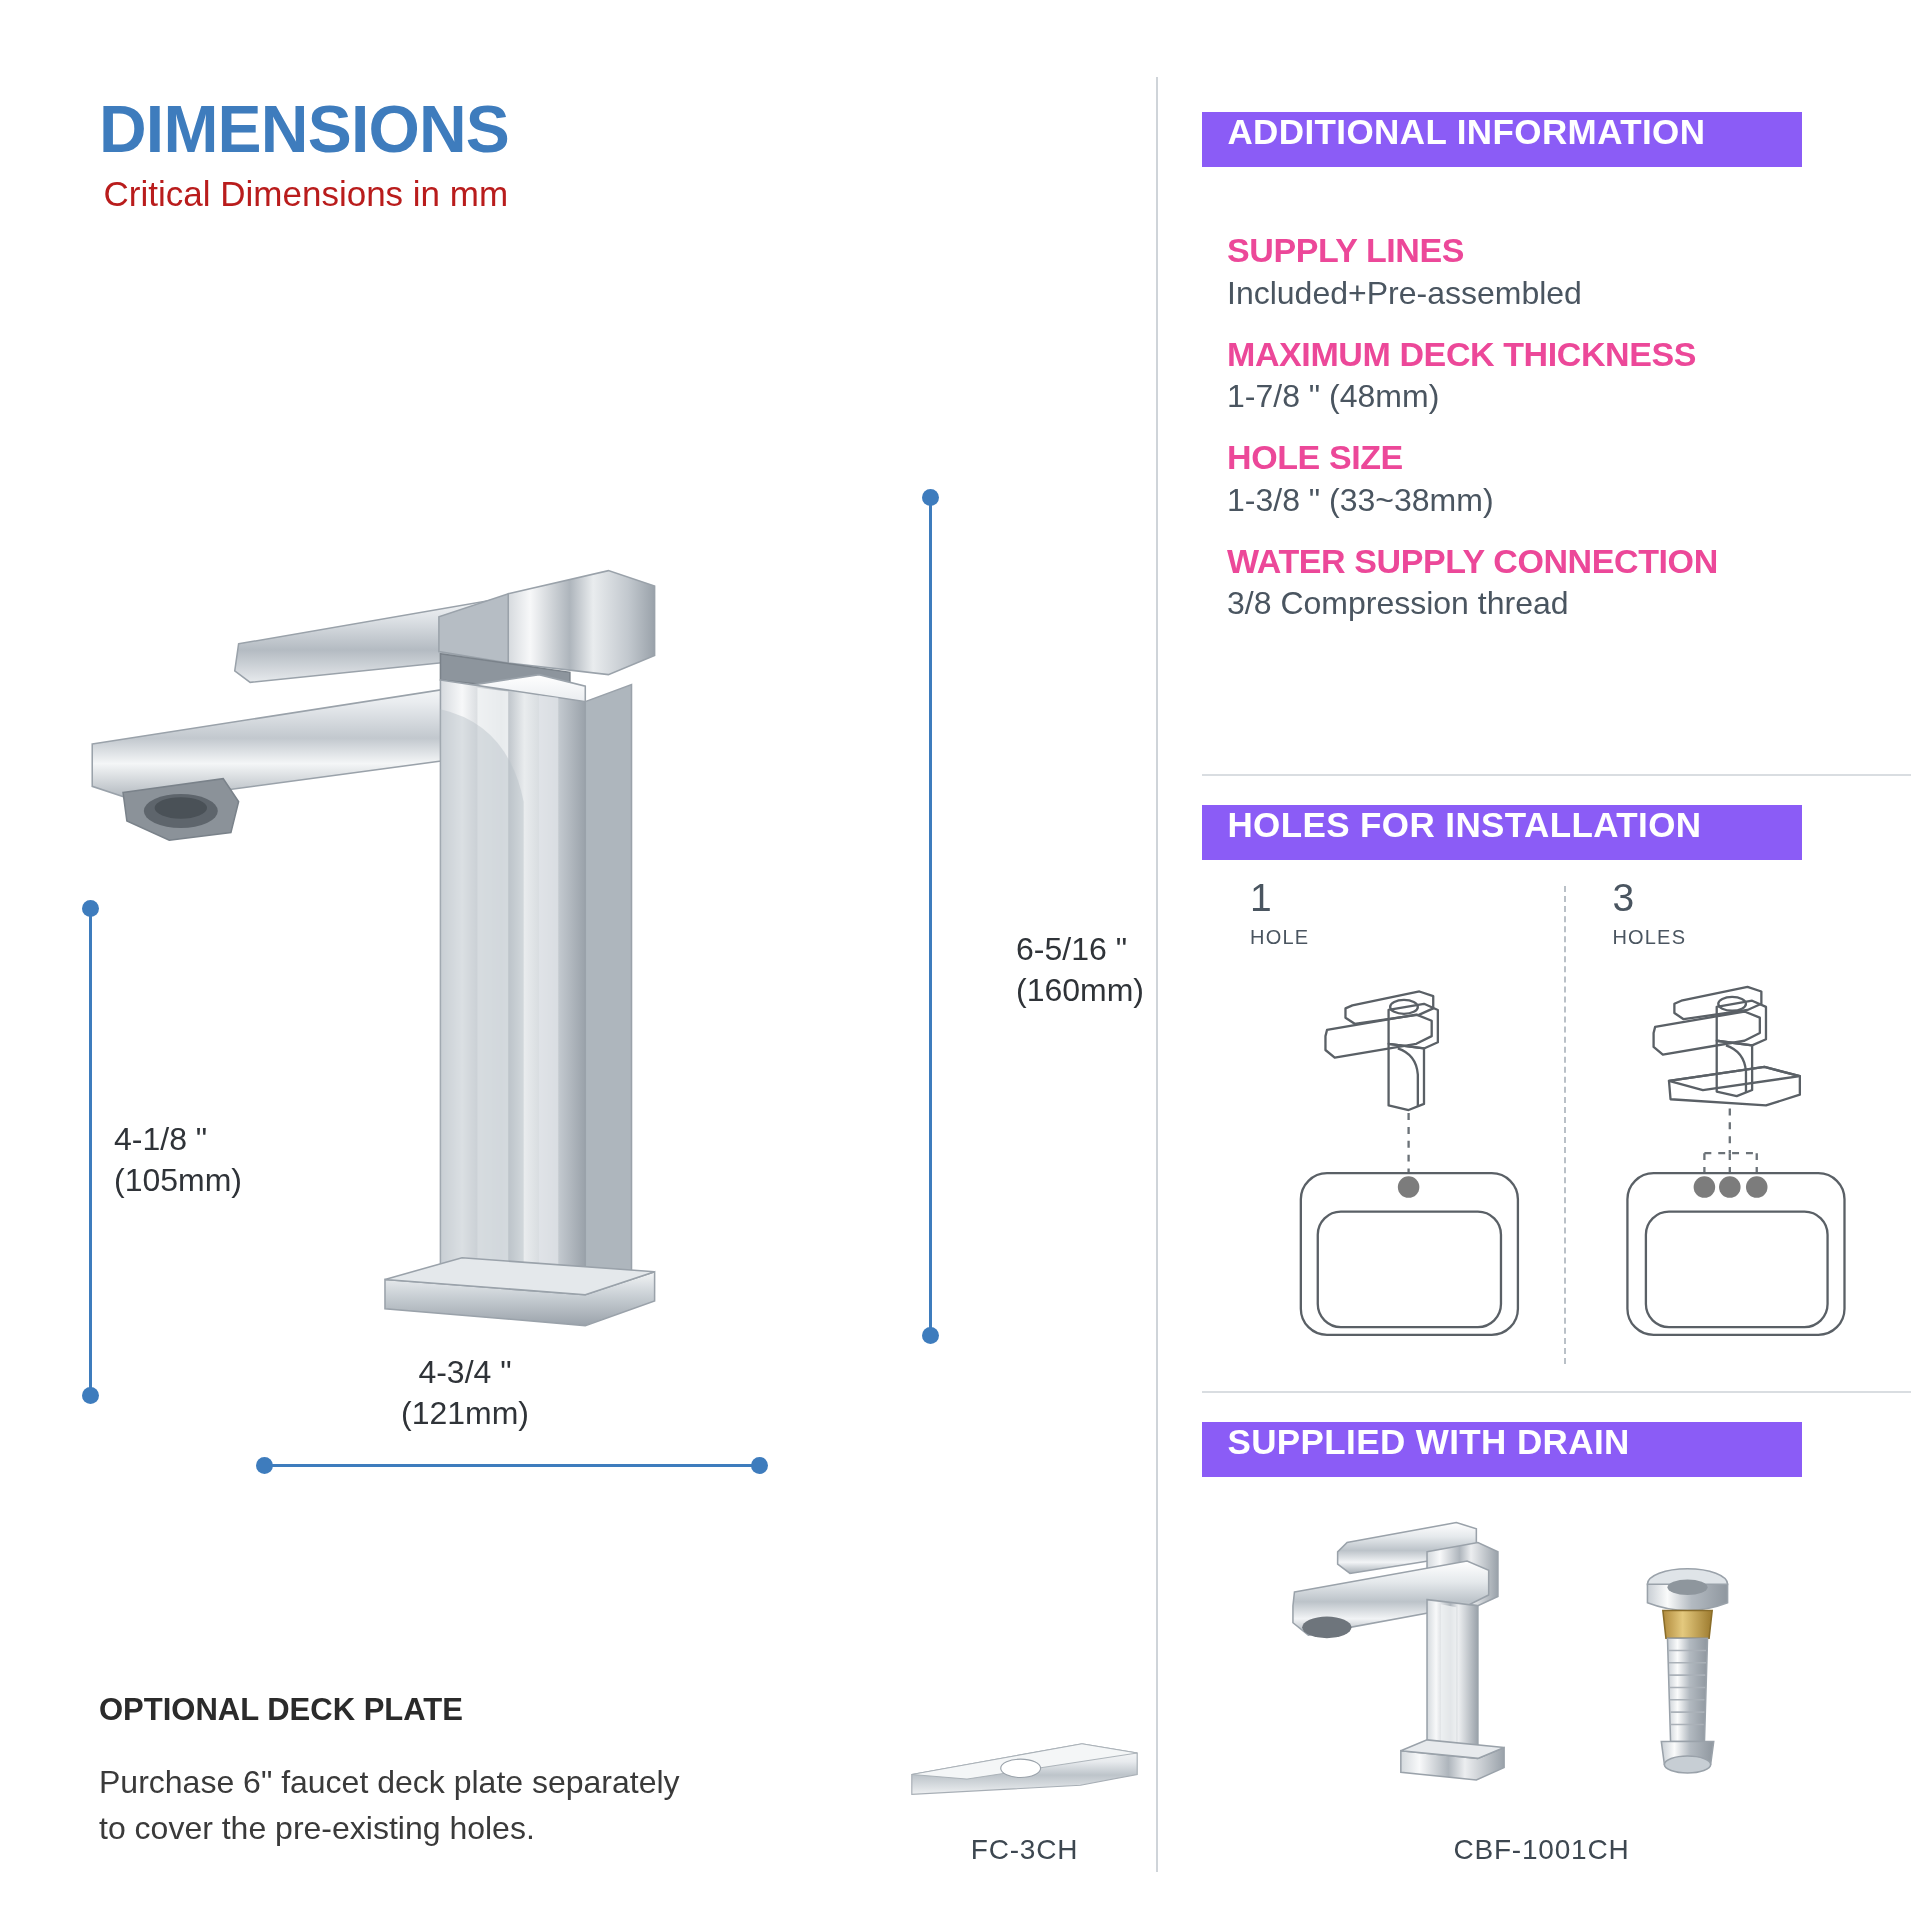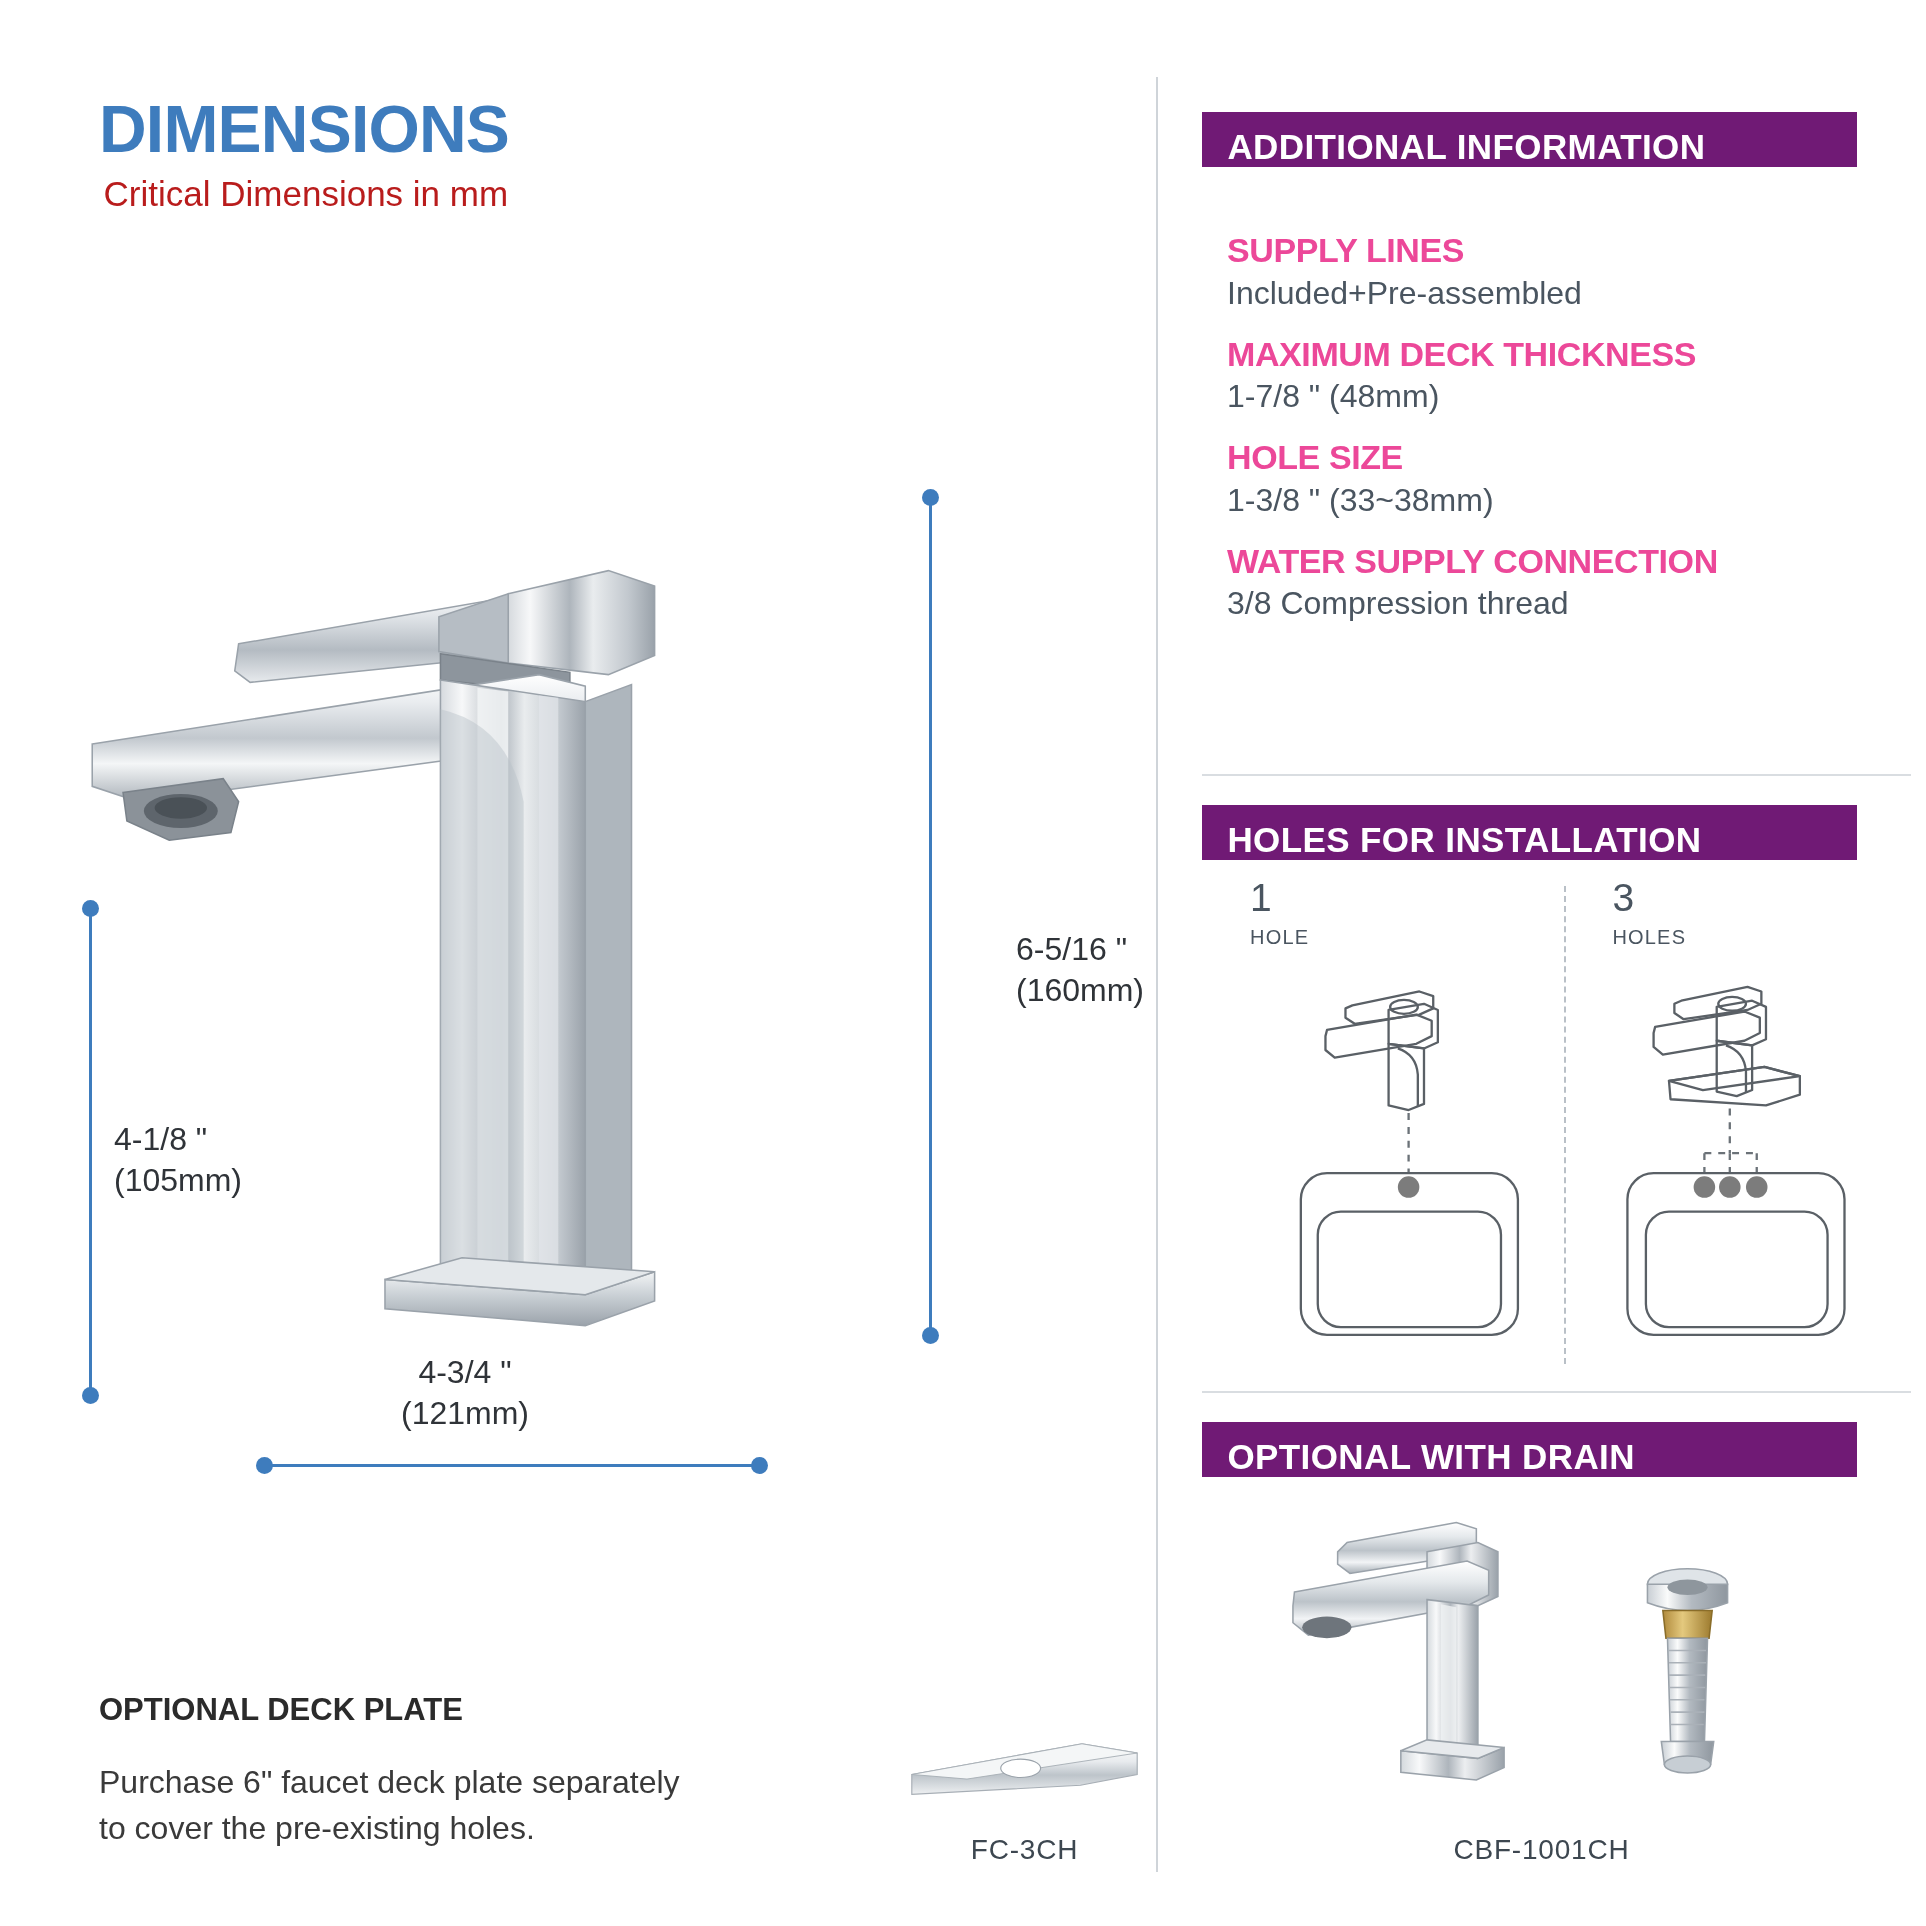--- a/index.html
+++ b/index.html
@@ -97,25 +97,25 @@
 
   
   .right-panel {
     position: absolute;
     left: 1187px; top: 0;
     width: 740px; height: 1926px;
   }
   .section-bar {
     position: absolute;
     left: 15.4px;
-    width: 655px;
+    width: 600px;
     height: 55px;
-    background: #701a75;
+    background: #8b5cf6;
     display: flex;
-    align-items: flex-end;
+    align-items: flex-start;
   }
   .section-bar span {
     color: #ffffff;
     font-size: 35px;
     font-weight: bold;
     letter-spacing: 0.4px;
     padding-left: 25px;
     white-space: nowrap;
   }
   #bar-additional    { top: 112px; }
@@ -404,21 +404,21 @@
           <circle cx="172" cy="296" r="14" fill="#7c7c7c"></circle>
           <circle cx="205" cy="296" r="14" fill="#7c7c7c"></circle>
           <circle cx="240" cy="296" r="14" fill="#7c7c7c"></circle>
         </svg>
       </div>
     </div>
 
     <div class="hr-light" id="hr-2"></div>
 
     <div class="section-bar" id="bar-drain">
-      <span>OPTIONAL WITH DRAIN</span>
+      <span>SUPPLIED WITH DRAIN</span>
     </div>
 
     <div class="drain-area">
       <svg width="709" height="347" viewBox="0 0 920 450">
         <defs>
           <linearGradient id="pChromeV" x1="0" y1="0" x2="1" y2="0">
             <stop offset="0%" stop-color="#d4d9dd"></stop>
             <stop offset="18%" stop-color="#f8f9fa"></stop>
             <stop offset="46%" stop-color="#aeb5bc"></stop>
             <stop offset="62%" stop-color="#eceef0"></stop>

